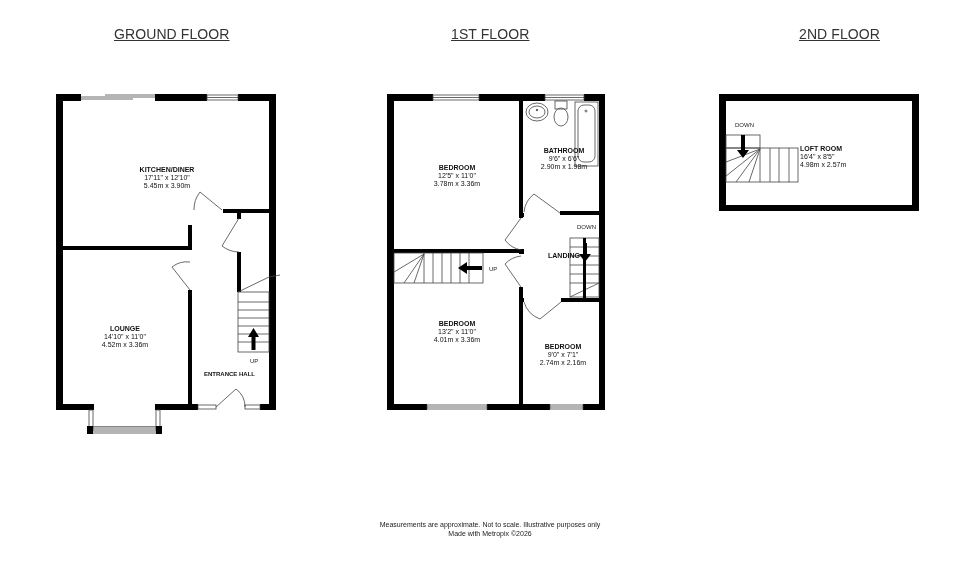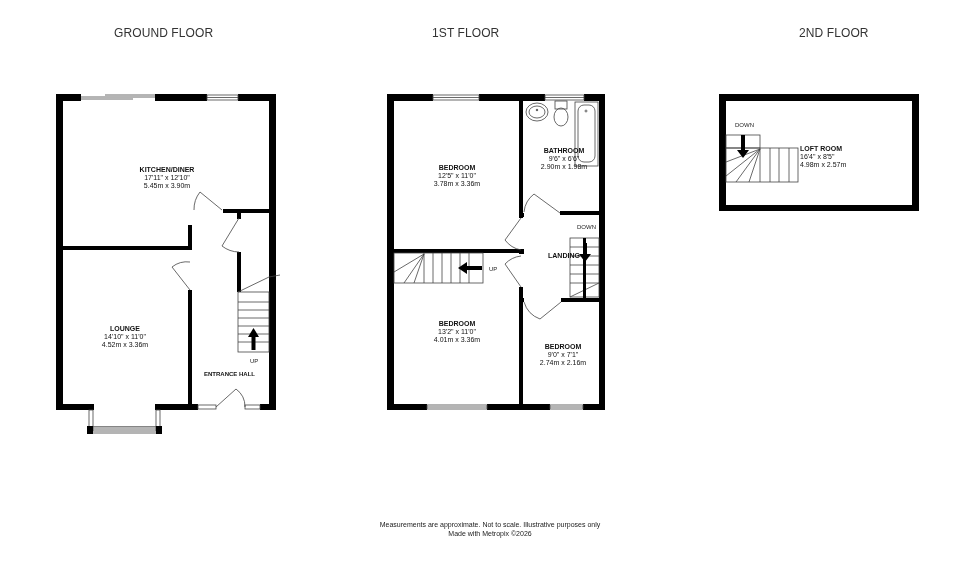--- a/index.html
+++ b/index.html
@@ -1,29 +1,29 @@
 <!DOCTYPE html>
 <html><head>
   <meta charset="utf-8">
   <style>
     html, body { margin: 0; padding: 0; background: #ffffff; }
     body { width: 980px; height: 567px; position: relative; overflow: hidden; font-family: "Liberation Sans", sans-serif; }
-    .floor-title { position: absolute; top: 26px; font-size: 12px; color: #333; letter-spacing: 0.1px; }
+    .floor-title { position: absolute; top: 26px; font-size: 14px; color: #333; letter-spacing: 0.1px; text-decoration: underline; }
     svg.plan { position: absolute; left: 0; top: 0; }
     .room-label { position: absolute; text-align: center; font-size: 7px; line-height: 8px; color: #111; white-space: nowrap; transform: translateX(-50%); }
     .room-label .name { font-weight: bold; }
     .small-label { position: absolute; font-size: 6px; color: #222; white-space: nowrap; }
     .bold-label { position: absolute; font-size: 7px; font-weight: bold; color: #111; white-space: nowrap; }
     .footer { position: absolute; left: 0; width: 980px; top: 520px; text-align: center; font-size: 7px; line-height: 9px; color: #222; }
   </style>
 </head>
 <body>
 
 <div class="floor-title" style="left:114px;">GROUND FLOOR</div>
-<div class="floor-title" style="left:432px;">1ST FLOOR</div>
+<div class="floor-title" style="left:451px;">1ST FLOOR</div>
 <div class="floor-title" style="left:775px;margin-left:24px;">2ND FLOOR</div>
 
 <svg class="plan" width="980" height="567" viewBox="0 0 980 567">
 
   <g fill="#000" stroke="none">
 
     <rect x="56" y="94" width="25" height="7"></rect>
     <rect x="155" y="94" width="52" height="7"></rect>
     <rect x="238" y="94" width="38" height="7"></rect>
     <rect x="56" y="94" width="7" height="316"></rect>

